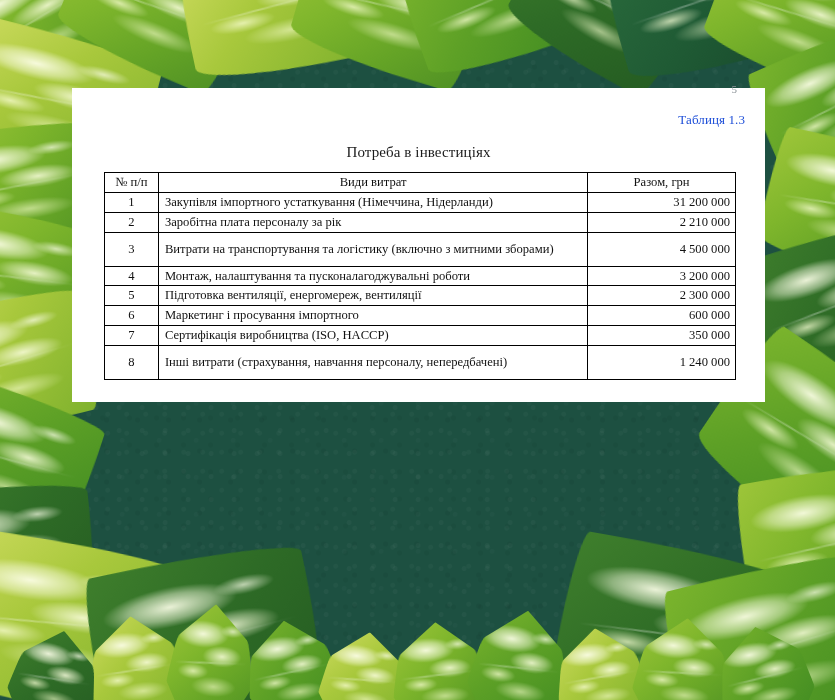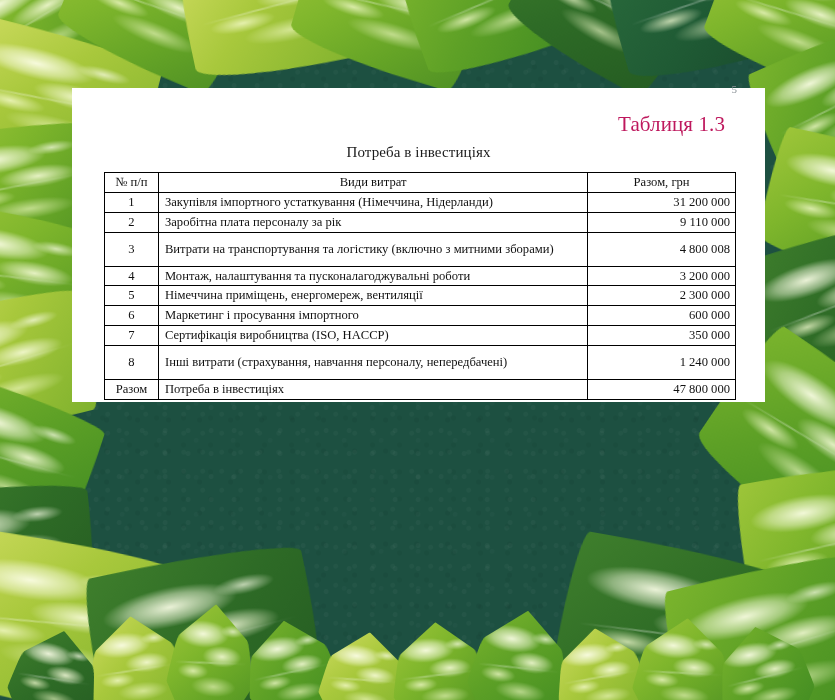--- a/index.html
+++ b/index.html
@@ -100,23 +100,23 @@
     top: -4px;
     right: 28px;
     font-size: 11px;
     color: #8c9398;
     line-height: 1;
   }
 
   .table-caption {
     position: absolute;
     top: 24px;
-    right: 40px;
-    font-size: 21px;
-    color: #be185d;
+    right: 20px;
+    font-size: 13px;
+    color: #1d4ed8;
     letter-spacing: .1px;
   }
 
   .table-title {
     position: absolute;
     top: 56px;
     left: 0; right: 0;
     text-align: center;
     font-size: 15px;
     color: #1a1a1a;
@@ -211,54 +211,49 @@
       </thead>
       <tbody id="table-body">
           <tr class="row-norm">
             <td class="col-no">1</td>
             <td class="col-kind">Закупівля імпортного устаткування (Німеччина, Нідерланди)</td>
             <td class="col-sum">31 200 000</td>
           </tr>
           <tr class="row-norm">
             <td class="col-no">2</td>
             <td class="col-kind">Заробітна плата персоналу за рік</td>
-            <td class="col-sum">9 110 000</td>
+            <td class="col-sum">2 210 000</td>
           </tr>
           <tr class="row-tall">
             <td class="col-no">3</td>
             <td class="col-kind">Витрати на транспортування та логістику (включно з митними зборами)</td>
-            <td class="col-sum">4 800 008</td>
+            <td class="col-sum">4 500 000</td>
           </tr>
           <tr class="row-norm">
             <td class="col-no">4</td>
             <td class="col-kind">Монтаж, налаштування та пусконалагоджувальні роботи</td>
             <td class="col-sum">3 200 000</td>
           </tr>
           <tr class="row-norm">
             <td class="col-no">5</td>
-            <td class="col-kind">Німеччина приміщень, енергомереж, вентиляції</td>
+            <td class="col-kind">Підготовка вентиляції, енергомереж, вентиляції</td>
             <td class="col-sum">2 300 000</td>
           </tr>
           <tr class="row-norm">
             <td class="col-no">6</td>
             <td class="col-kind">Маркетинг і просування імпортного</td>
             <td class="col-sum">600 000</td>
           </tr>
           <tr class="row-norm">
             <td class="col-no">7</td>
             <td class="col-kind">Сертифікація виробництва (ISO, HACCP)</td>
             <td class="col-sum">350 000</td>
           </tr>
           <tr class="row-tall">
             <td class="col-no">8</td>
             <td class="col-kind">Інші витрати (страхування, навчання персоналу, непередбачені)</td>
             <td class="col-sum">1 240 000</td>
           </tr>
-          <tr class="row-norm">
-            <td class="col-no">Разом</td>
-            <td class="col-kind">Потреба в інвестиціях</td>
-            <td class="col-sum">47 800 000</td>
-          </tr>
         </tbody>
     </table>
 
   </div>
 </div>
 
 </body></html>

